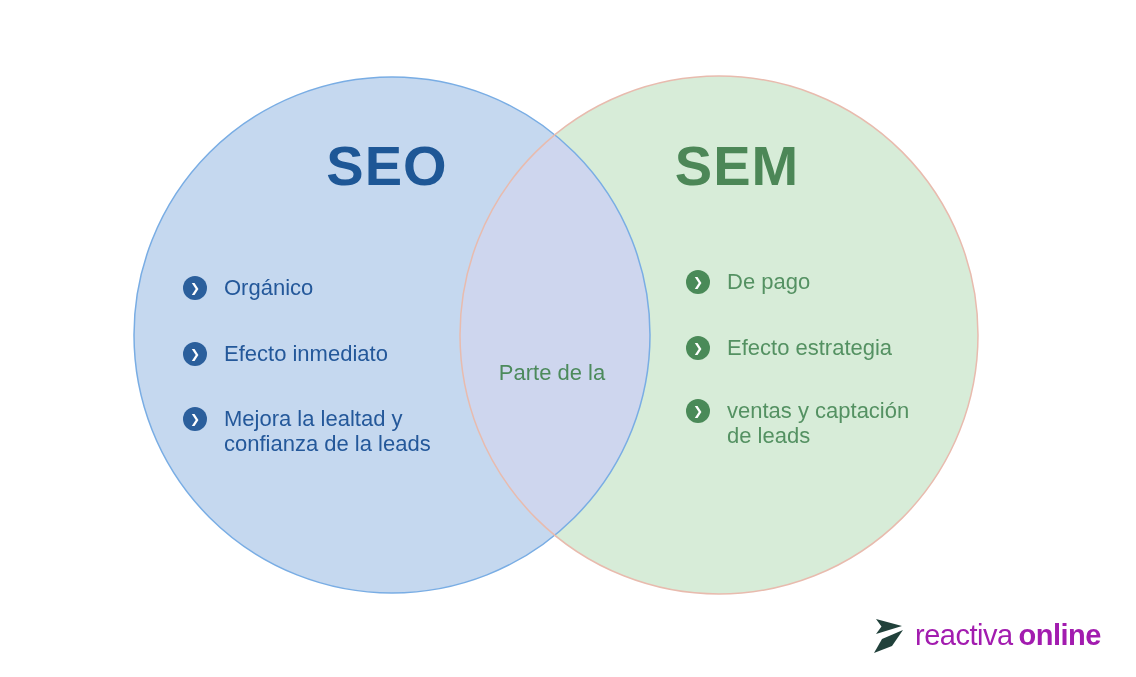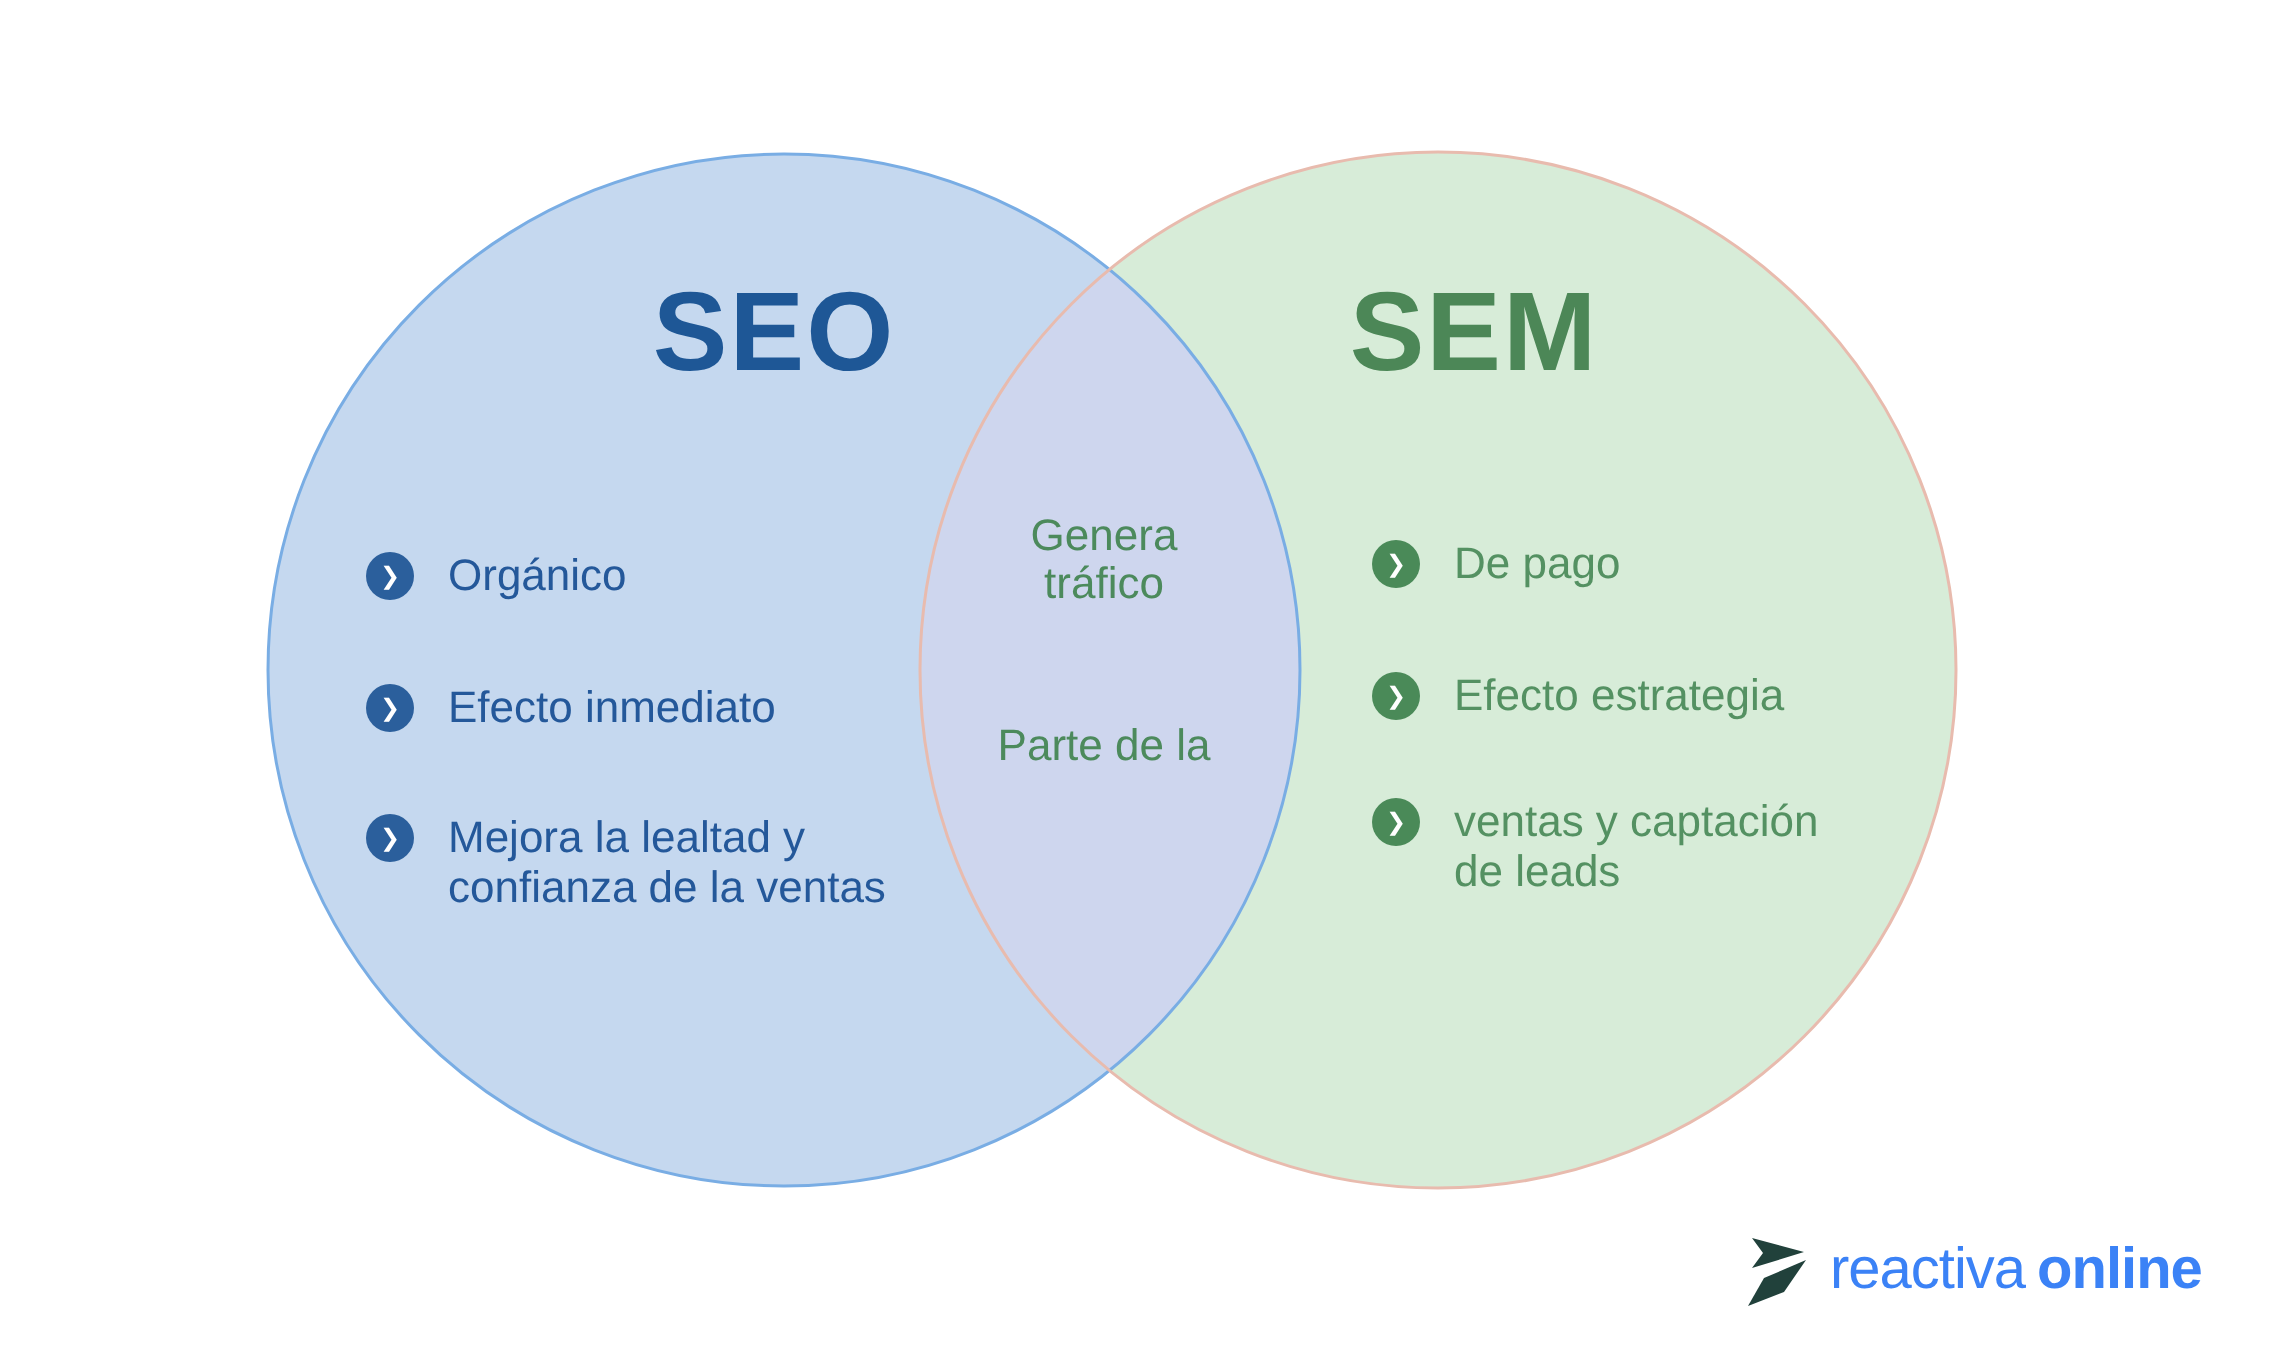--- a/index.html
+++ b/index.html
@@ -27,21 +27,21 @@
   .bullet-green{background:#4A8A58;}
   .text-blue{color:#24589A;}
   .text-green{color:#549162;}
   .overlap-text{
     position:absolute;text-align:center;color:#4C8A5C;
     font-size:22px;font-weight:500;line-height:24px;
   }
   .logo{
     position:absolute;left:872px;top:615px;display:flex;align-items:center;gap:9px;
   }
-  .logo-text{font-size:29px;color:#3b82f6;letter-spacing:-0.5px;}
+  .logo-text{font-size:29px;color:#a21caf;letter-spacing:-0.5px;}
   .logo-text .bold{font-weight:700;margin-left:6px;}
 </style>
 </head>
 <body>
 
 <div class="canvas">
 
   <svg class="venn-svg" width="1136" height="677" viewBox="0 0 1136 677">
     <defs>
       <clipPath id="clipLeft">
@@ -69,28 +69,24 @@
     <span class="bullet bullet-blue">❯</span>
     <div class="text-blue">
       <div>Efecto inmediato</div>
     </div>
   </div>
 
   <div class="vitem" style="left:183px;top:406px">
     <span class="bullet bullet-blue">❯</span>
     <div class="text-blue">
       <div>Mejora la lealtad y</div>
-      <div>confianza de la ventas</div>
+      <div>confianza de la leads</div>
     </div>
   </div>
 
-  <div class="overlap-text" style="left:482px;top:256px;width:140px">
-    <div>Genera</div>
-    <div>tráfico</div>
-  </div>
   <div class="overlap-text" style="left:482px;top:361px;width:140px">
     <div>Parte de la</div>
   </div>
 
   <div class="vitem" style="left:686px;top:269px">
     <span class="bullet bullet-green">❯</span>
     <div class="text-green">
       <div>De pago</div>
     </div>
   </div>

